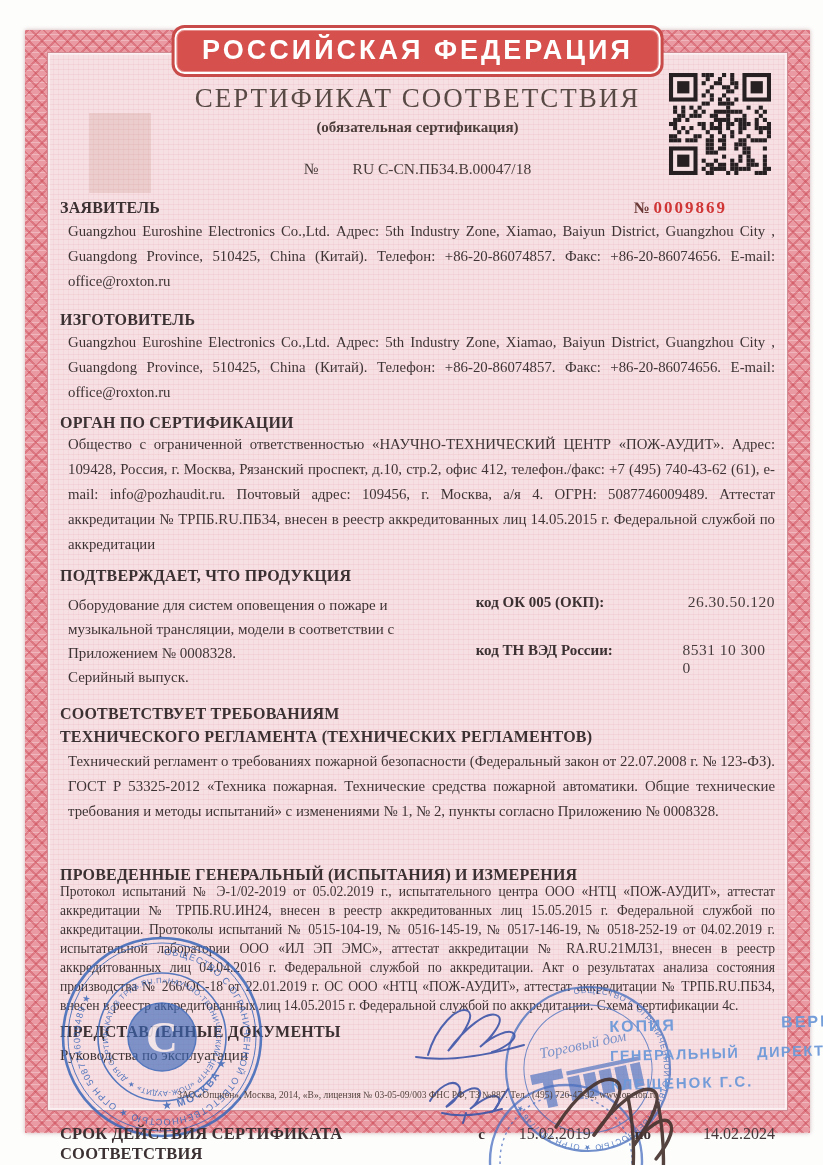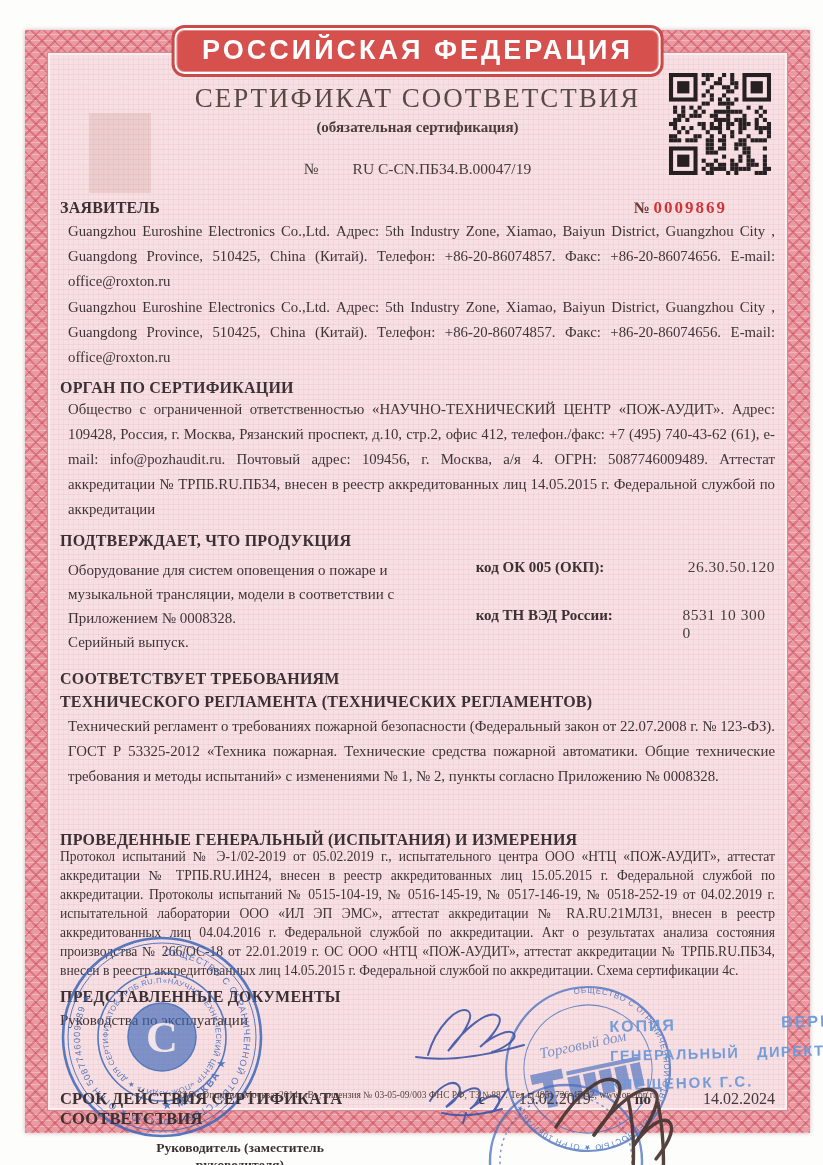--- a/index.html
+++ b/index.html
@@ -294,29 +294,30 @@
         <rect x="4" y="76" width="20" height="20" fill="#f7e0e4"></rect>
         <rect x="8" y="80" width="12" height="12" fill="#262022"></rect>
       </svg>
 
     <div class="content">
       <div class="title">СЕРТИФИКАТ СООТВЕТСТВИЯ</div>
       <div class="subtitle">(обязательная сертификация)</div>
 
       <div class="no-row">
         <span>№</span>
-        <span>RU C-CN.ПБ34.В.00047/19</span>
+        <span>RU C-CN.ПБ34.В.00047/18</span>
       </div>
 
       <div class="sec-row">
         <span class="h">ЗАЯВИТЕЛЬ</span>
         <span class="serial"><span>№</span> <b>0009869</b></span>
       </div>
       <div class="p" style="margin-top:1px;">Guangzhou Euroshine Electronics Co.,Ltd. Адрес: 5th Industry Zone, Xiamao, Baiyun District, Guangzhou City , Guangdong Province, 510425,   China (Китай). Телефон: +86-20-86074857. Факс: +86-20-86074656. E-mail: office@roxton.ru</div>
 
+      <div class="h" style="margin-top:17px;">ИЗГОТОВИТЕЛЬ</div>
       <div class="p" style="margin-top:1px;">Guangzhou Euroshine Electronics Co.,Ltd. Адрес: 5th Industry Zone, Xiamao, Baiyun District, Guangzhou City , Guangdong Province, 510425,   China (Китай). Телефон: +86-20-86074857. Факс: +86-20-86074656. E-mail: office@roxton.ru</div>
 
       <div class="h" style="margin-top:9px;">ОРГАН ПО СЕРТИФИКАЦИИ</div>
       <div class="p" style="margin-top:0;">Общество с ограниченной ответственностью «НАУЧНО-ТЕХНИЧЕСКИЙ ЦЕНТР «ПОЖ-АУДИТ». Адрес: 109428, Россия, г. Москва, Рязанский проспект, д.10, стр.2, офис 412, телефон./факс: +7 (495) 740-43-62 (61), e-mail: info@pozhaudit.ru. Почтовый адрес: 109456, г. Москва, а/я 4. ОГРН: 5087746009489. Аттестат аккредитации № ТРПБ.RU.ПБ34, внесен в реестр аккредитованных лиц 14.05.2015 г. Федеральной службой по аккредитации</div>
 
       <div class="h" style="margin-top:10px;">ПОДТВЕРЖДАЕТ, ЧТО ПРОДУКЦИЯ</div>
       <div class="prod">
         <div class="prod-left">
           <span>Оборудование для систем оповещения о пожаре и музыкальной трансляции, модели в соответствии с Приложением № 0008328.</span><br>
           <span>Серийный выпуск.</span>

